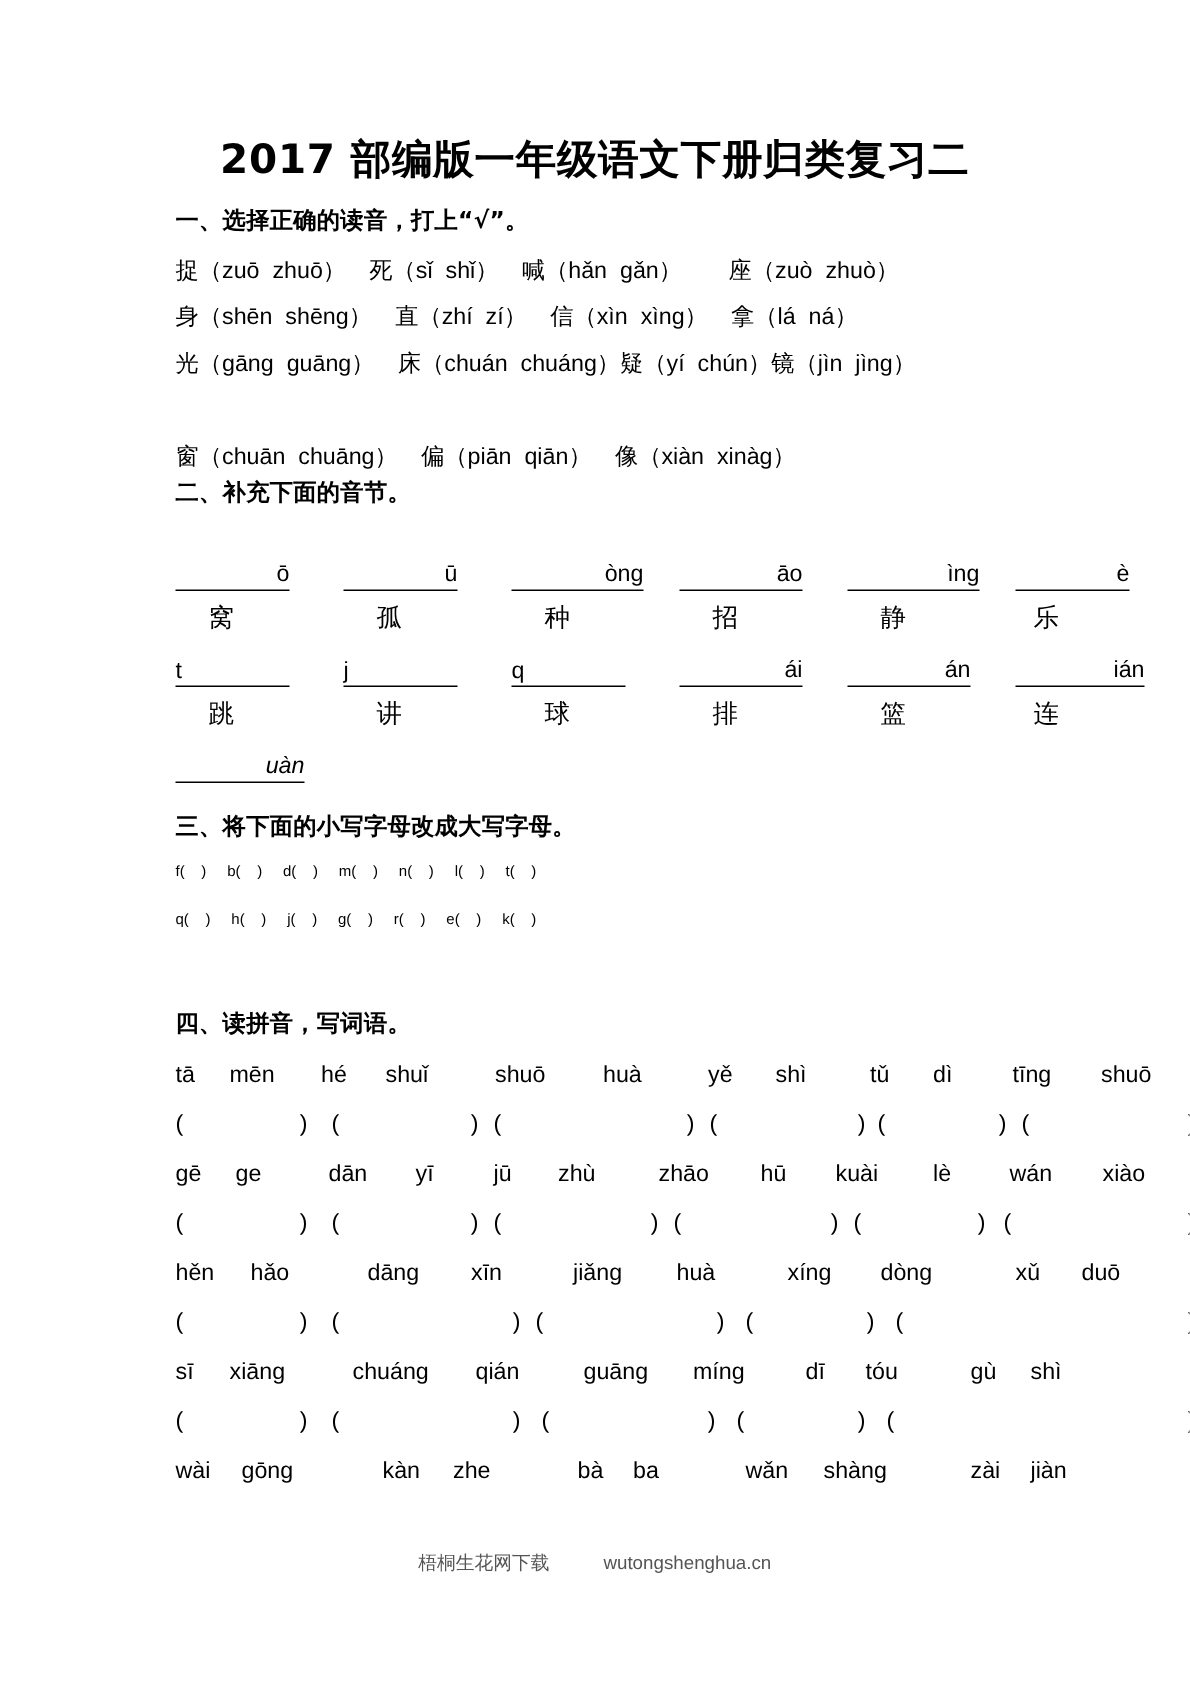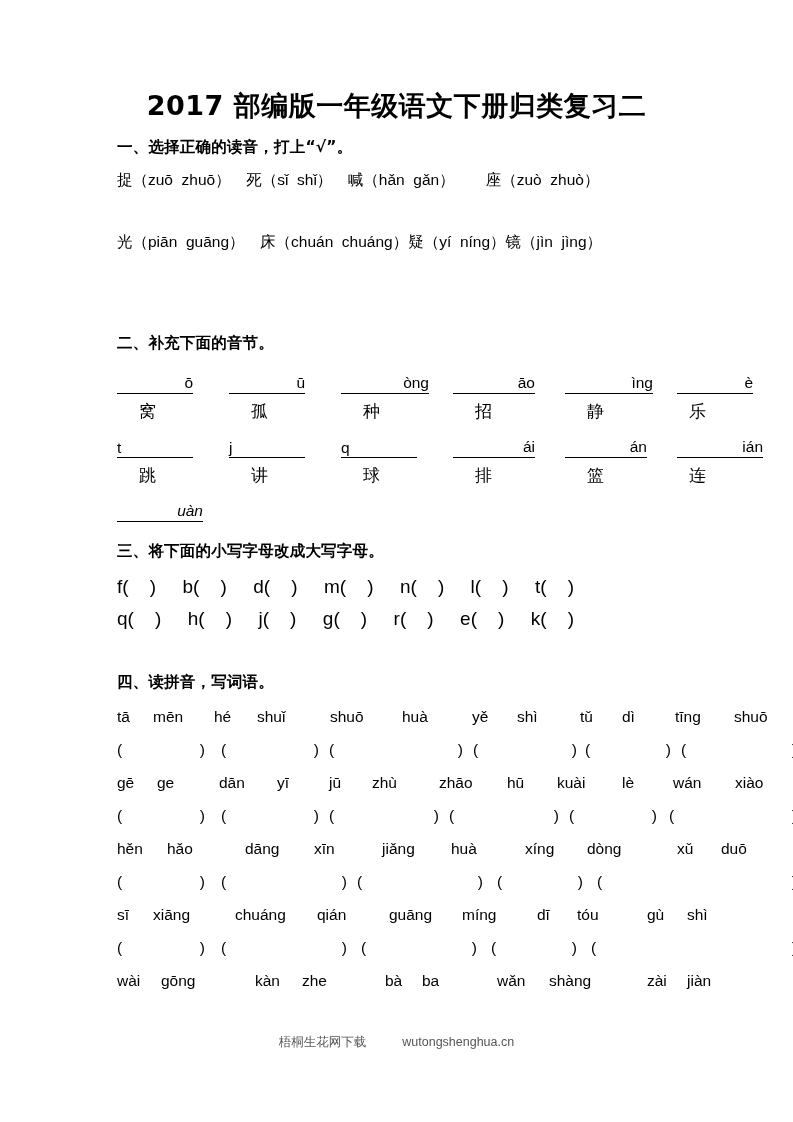--- a/index.html
+++ b/index.html
@@ -86,21 +86,21 @@
     font-size: 17px;
   }
   .charrow span {
     position: absolute;
     top: 0;
   }
   .letterrow {
     position: absolute;
     left: 117px;
     font-family: "Liberation Sans", "DejaVu Sans", sans-serif;
-    font-size: 19px;
+    font-size: 10px;
     white-space: pre;
   }
   .prow {
     position: absolute;
     left: 117px;
     width: 580px;
     height: 24px;
     font-family: "Liberation Sans", "DejaVu Sans", sans-serif;
     font-size: 15.5px;
   }
@@ -141,23 +141,25 @@
 </style>
 </head>
 <body>
 
 <div class="page">
 
   <div class="doc-title">2017 部编版一年级语文下册归类复习二</div>
 
   <div class="section-head" style="top:137px;">一、选择正确的读音，打上“√”。</div>
   <div class="mixline" style="top:170px;text-align:center;">捉（zuō  zhuō）　死（sǐ  shǐ）　喊（hǎn  gǎn）　　座（zuò  zhuò）</div>
-  <div class="mixline" style="top:232px;">光（piān  guāng）　床（chuán  chuáng）疑（yí  níng）镜（jìn  jìng）</div>
-
-  <div class="section-head" style="top:333px;">二、补充下面的音节。</div>
+  <div class="mixline" style="top:201px;">身（shēn  shēng）　直（zhí  zí）　信（xìn  xìng）　拿（lá  ná）</div>
+  <div class="mixline" style="top:232px;">光（gāng  guāng）　床（chuán  chuáng）疑（yí  chún）镜（jìn  jìng）</div>
+  <div class="mixline" style="top:294px;">窗（chuān  chuāng）　偏（piān  qiān）　像（xiàn  xinàg）</div>
+
+  <div class="section-head" style="top:318px;">二、补充下面的音节。</div>
 
   <div class="blankrow" style="top:368px;">
       <span class="slot" style="left: 0px; width: 76px; position: absolute;"><span class="fin" style="position: absolute; right: 0px; bottom: 0px;">ō</span></span>
       <span class="slot" style="left: 112px; width: 76px; position: absolute;"><span class="fin" style="position: absolute; right: 0px; bottom: 0px;">ū</span></span>
       <span class="slot" style="left: 224px; width: 88px; position: absolute;"><span class="fin" style="position: absolute; right: 0px; bottom: 0px;">òng</span></span>
       <span class="slot" style="left: 336px; width: 82px; position: absolute;"><span class="fin" style="position: absolute; right: 0px; bottom: 0px;">āo</span></span>
       <span class="slot" style="left: 448px; width: 88px; position: absolute;"><span class="fin" style="position: absolute; right: 0px; bottom: 0px;">ìng</span></span>
       <span class="slot" style="left: 560px; width: 76px; position: absolute;"><span class="fin" style="position: absolute; right: 0px; bottom: 0px;">è</span></span>
     </div>
   <div class="charrow" style="top:400px;">

